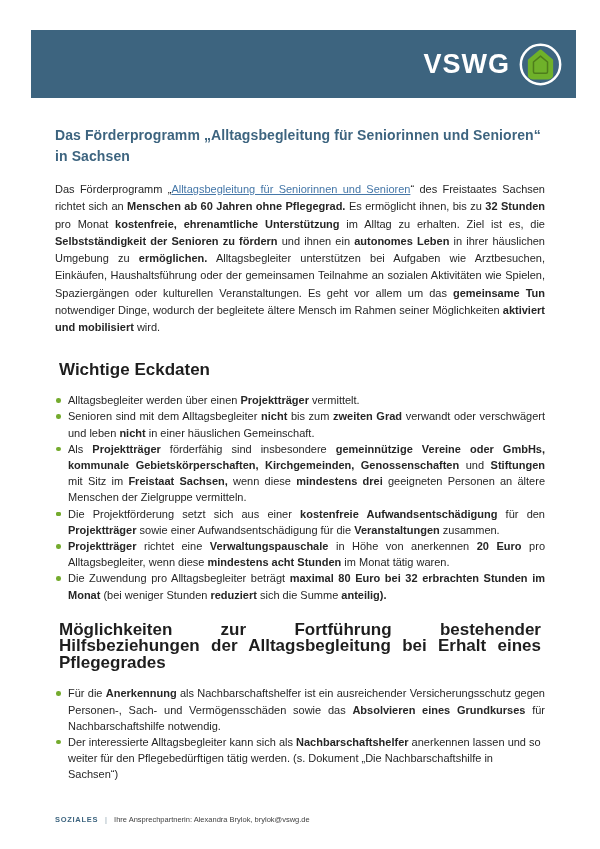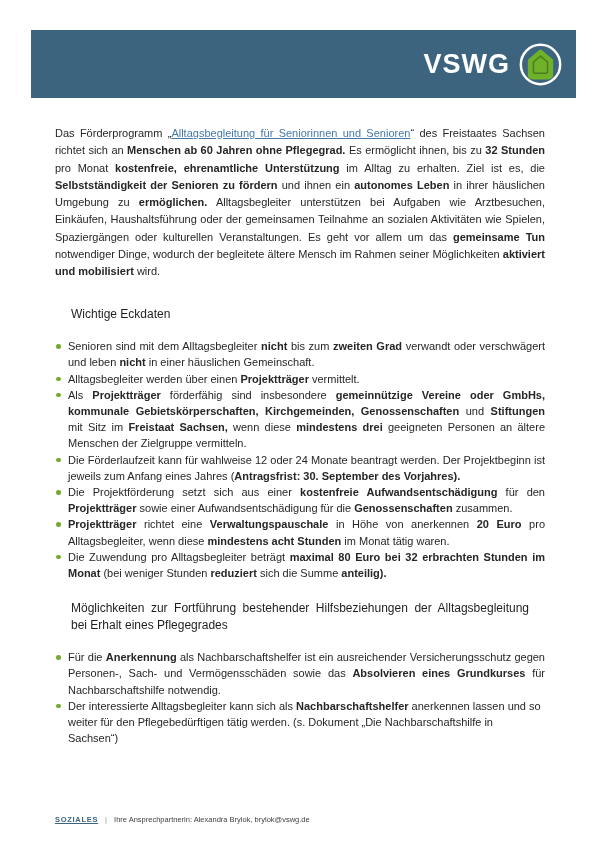--- a/index.html
+++ b/index.html
@@ -21,43 +21,43 @@
   .content{margin:27px 55px 0 55px;}
   .title{
     margin:0;color:var(--brand-blue,#3d647f);
     font-size:14px;line-height:21px;font-weight:700;letter-spacing:.1px;
   }
   .title .tline{white-space:nowrap;}
   .intro{
     margin:14px 0 0;font-size:11px;line-height:17.3px;text-align:justify;
   }
   .sec-heading{
-    font-size:12px;line-height:16.5px;font-weight:400;color:#1e1e1e;
-    text-align:justify;margin:16px;
+    font-size:17px;line-height:16.5px;font-weight:700;color:#1e1e1e;
+    text-align:justify;margin:4px;
   }
   .mt-lg{margin-top:25px;}
   .mt-md{margin-top:19px;}
   .blist{margin:14px 0 0;padding:0;list-style:none;}
   .blist li{
     position:relative;padding-left:13px;font-size:11px;line-height:16.2px;
     text-align:justify;
   }
   .dot{
     position:absolute;left:1px;top:6px;width:4.5px;height:4.5px;border-radius:50%;
     background:var(--brand-green,#74ab2e);
   }
   b{font-weight:700;}
   .doc-link{color:var(--link-blue,#4577a8);text-decoration:underline;cursor:pointer;}
   
   .footer{
     position:absolute;left:55px;right:55px;bottom:24px;
     font-size:7.5px;line-height:10px;color:var(--footer-text,#3f3f3f);
     display:flex;align-items:center;gap:7px;
   }
-  .footer-dept{color:var(--brand-blue,#3d647f);font-weight:700;letter-spacing:.7px;text-decoration:underline;}
+  .footer-dept{color:var(--brand-blue,#3d647f);font-weight:700;letter-spacing:.7px;}
   .footer-sep{color:#8ba0ad;}
 </style>
 </head>
 <body>
 
 <div class="page">
 
   <div class="header-bar">
     <div class="brand">
       <span class="brand-text">VSWG</span>
@@ -66,30 +66,31 @@
           <circle cx="24" cy="24" r="21" fill="none" stroke="#ffffff" stroke-width="2.6"></circle>
           <path d="M24 9.5 L36 19.5 V34.5 Q36 38.5 32 38.5 H16 Q12 38.5 12 34.5 V19.5 Z" fill="var(--logo-green,#6fb12a)" stroke="var(--logo-green,#6fb12a)" stroke-width="3" stroke-linejoin="round"></path>
           <path d="M24 15 L31.5 21.3 V31.8 Q31.5 33.4 29.9 33.4 H18.1 Q16.5 33.4 16.5 31.8 V21.3 Z" fill="none" stroke="var(--logo-green-dark,#4e7d1c)" stroke-width="1.6" stroke-linejoin="round"></path>
         </svg>
       </span>
     </div>
   </div>
 
   <div class="content">
 
+    <h1 class="title"><span class="tline">Das Förderprogramm „Alltagsbegleitung für Seniorinnen und Senioren“</span><br><span class="tline">in Sachsen</span></h1>
 
     <p class="intro"><span>Das Förderprogramm „</span><a class="doc-link">Alltagsbegleitung für Seniorinnen und Senioren</a><span>“ des Freistaates Sachsen richtet sich an </span><b>Menschen ab 60 Jahren ohne Pflegegrad.</b><span> Es ermöglicht ihnen, bis zu </span><b>32 Stunden</b><span> pro Monat </span><b>kostenfreie, ehrenamtliche Unterstützung</b><span> im Alltag zu erhalten. Ziel ist es, die </span><b>Selbstständigkeit der Senioren zu fördern</b><span> und ihnen ein </span><b>autonomes Leben</b><span> in ihrer häuslichen Umgebung zu </span><b>ermöglichen.</b><span> Alltagsbegleiter unterstützen bei Aufgaben wie Arztbesuchen, Einkäufen, Haushaltsführung oder der gemeinsamen Teilnahme an sozialen Aktivitäten wie Spielen, Spaziergängen oder kulturellen Veranstaltungen. Es geht vor allem um das </span><b>gemeinsame Tun</b><span> notwendiger Dinge, wodurch der begleitete ältere Mensch im Rahmen seiner Möglichkeiten </span><b>aktiviert und mobilisiert</b><span> wird.</span></p>
 
     <h2 class="sec-heading mt-lg">Wichtige Eckdaten</h2>
     <ul class="blist">
+        <li><span class="dot"></span><span><span>Alltagsbegleiter werden über einen </span><b>Projektträger</b><span> vermittelt.</span></span></li>
         <li><span class="dot"></span><span><span>Senioren sind mit dem Alltagsbegleiter </span><b>nicht</b><span> bis zum </span><b>zweiten Grad</b><span> verwandt oder verschwägert und leben </span><b>nicht</b><span> in einer häuslichen Gemeinschaft.</span></span></li>
-        <li><span class="dot"></span><span><span>Alltagsbegleiter werden über einen </span><b>Projektträger</b><span> vermittelt.</span></span></li>
         <li><span class="dot"></span><span><span>Als </span><b>Projektträger</b><span> förderfähig sind insbesondere </span><b>gemeinnützige Vereine oder GmbHs, kommunale Gebietskörperschaften, Kirchgemeinden, Genossenschaften</b><span> und </span><b>Stiftungen</b><span> mit Sitz im </span><b>Freistaat Sachsen,</b><span> wenn diese </span><b>mindestens drei</b><span> geeigneten Personen an ältere Menschen der Zielgruppe vermitteln.</span></span></li>
-        <li><span class="dot"></span><span><span>Die Förderlaufzeit kann für wahlweise 12 oder 24 Monate beantragt werden. Der Projektbeginn ist jeweils zum Anfang eines Jahres (</span><b>Antragsfrist: 30. September des Vorjahres).</b></span></li>
-        <li><span class="dot"></span><span><span>Die Projektförderung setzt sich aus einer </span><b>kostenfreie Aufwandsentschädigung</b><span> für den </span><b>Projektträger</b><span> sowie einer Aufwandsentschädigung für die </span><b>Genossenschaften</b><span> zusammen.</span></span></li>
+        <li><span class="dot"></span></li>
+        <li><span class="dot"></span><span><span>Die Projektförderung setzt sich aus einer </span><b>kostenfreie Aufwandsentschädigung</b><span> für den </span><b>Projektträger</b><span> sowie einer Aufwandsentschädigung für die </span><b>Veranstaltungen</b><span> zusammen.</span></span></li>
         <li><span class="dot"></span><span><b>Projektträger</b><span> richtet eine </span><b>Verwaltungspauschale</b><span> in Höhe von anerkennen </span><b>20 Euro</b><span> pro Alltagsbegleiter, wenn diese </span><b>mindestens acht Stunden</b><span> im Monat tätig waren.</span></span></li>
         <li><span class="dot"></span><span><span>Die Zuwendung pro Alltagsbegleiter beträgt </span><b>maximal 80 Euro bei 32 erbrachten Stunden im Monat</b><span> (bei weniger Stunden </span><b>reduziert</b><span> sich die Summe </span><b>anteilig).</b></span></li>
       </ul>
 
     <h2 class="sec-heading mt-md">Möglichkeiten zur Fortführung bestehender Hilfsbeziehungen der Alltagsbegleitung bei Erhalt eines Pflegegrades</h2>
     <ul class="blist">
         <li><span class="dot"></span><span><span>Für die </span><b>Anerkennung</b><span> als Nachbarschaftshelfer ist ein ausreichender Versicherungsschutz gegen Personen-, Sach- und Vermögensschäden sowie das </span><b>Absolvieren eines Grundkurses</b><span> für Nachbarschaftshilfe notwendig.</span></span></li>
         <li style="text-align: left;"><span class="dot"></span><span><span>Der interessierte Alltagsbegleiter kann sich als </span><b>Nachbarschaftshelfer</b><span> anerkennen lassen und so weiter für den Pflegebedürftigen tätig werden. (s. Dokument „Die Nachbarschaftshilfe in Sachsen“)</span></span></li>
       </ul>
 

